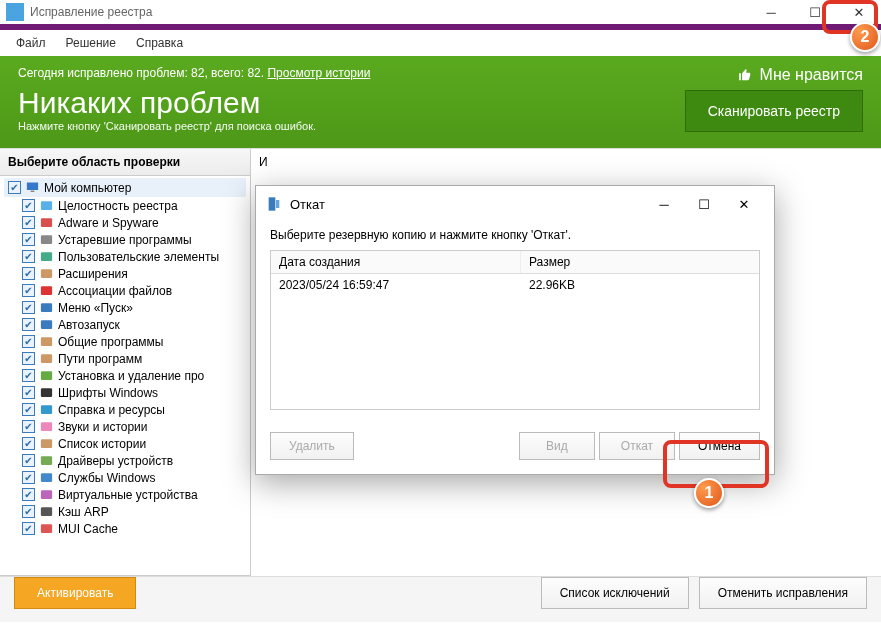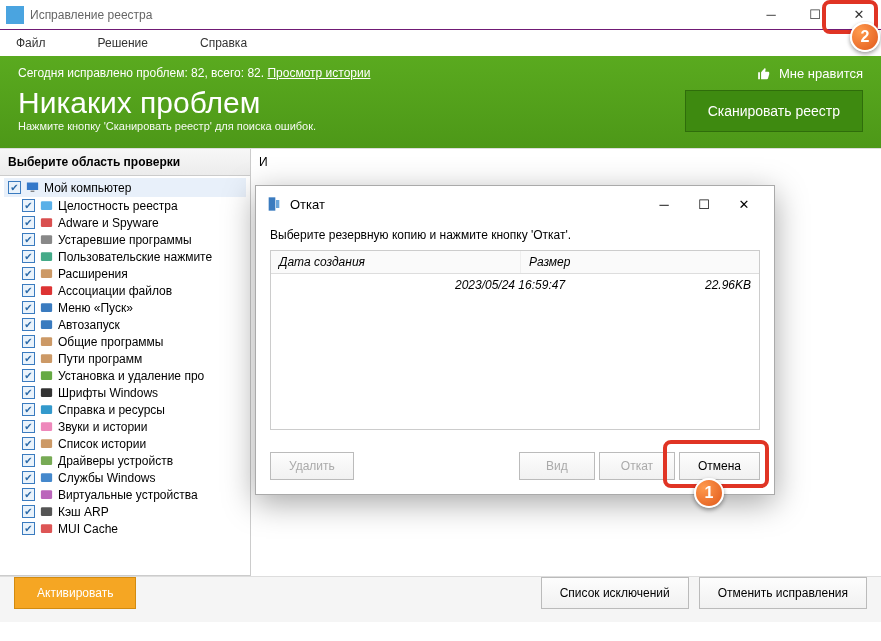--- a/index.html
+++ b/index.html
@@ -1,31 +1,31 @@
 <!DOCTYPE html>
 <html><head>
 <meta charset="utf-8">
 <style>
 * { box-sizing: border-box; margin: 0; padding: 0; font-family: "Segoe UI", Tahoma, sans-serif; }
 body { width: 881px; height: 641px; background: #fff; overflow: hidden; position: relative; }
 
-.titlebar { height: 30px; background: #fff; border-bottom: 1px solid #701a75; display: flex; align-items: center; padding-left: 6px; }
+.titlebar { height: 30px; background: #fff; border-bottom: 6px solid #701a75; display: flex; align-items: center; padding-left: 6px; }
 .titlebar .app-icon { width: 18px; height: 18px; background: #4aa4e0; margin-right: 6px; }
 .titlebar .title { font-size: 12px; color: #666; flex: 1; }
 .titlebar .win-btn { width: 44px; height: 30px; display: flex; align-items: center; justify-content: center; font-size: 13px; color: #333; cursor: pointer; }
 
-.menubar { height: 26px; display: flex; align-items: center; padding: 0 6px; background: #fff; gap: 32px; }
+.menubar { height: 26px; display: flex; align-items: center; padding: 0 6px; background: #fff; }
 .menubar span { font-size: 12px; color: #333; padding: 4px 10px; cursor: pointer; }
 
 .banner { background: linear-gradient(#5aaa1f, #4d9818); color: #fff; padding: 10px 18px 16px 18px; position: relative; }
 .banner .top-line { font-size: 12px; }
 .banner .top-line a { color: #fff; text-decoration: underline; }
 .banner h1 { font-size: 30px; font-weight: 400; margin-top: 6px; }
 .banner .sub { font-size: 11px; opacity: .95; }
-.banner .like { position: absolute; right: 18px; top: 10px; font-size: 13px; display: flex; align-items: center; gap: 8px; justify-content: center; }
+.banner .like { position: absolute; right: 18px; top: 10px; font-size: 16px; display: flex; align-items: center; gap: 8px; justify-content: center; }
 .banner .like svg { width: 14px; height: 14px; fill: #fff; }
 .banner .scan-btn { position: absolute; right: 18px; bottom: 16px; background: #3e8a10; border: 1px solid #2f6d0b; padding: 12px 22px; font-size: 14px; color: #fff; cursor: pointer; }
 
 .main { display: flex; height: 428px; background: #fff; border-top: 1px solid #ddd; }
 .sidebar { width: 251px; border-right: 1px solid #ccc; display: flex; flex-direction: column; }
 .sidebar-header { background: linear-gradient(#f7f7f7,#ececec); border-bottom: 1px solid #ccc; padding: 6px 8px; font-size: 12px; font-weight: 700; }
 .tree { flex: 1; overflow-y: auto; font-size: 12px; padding: 2px 4px; border-bottom: 1px solid #ccc; }
 .tree-root { display: flex; align-items: center; gap: 4px; background: #e8f0fa; padding: 2px 4px; }
 .tree-item { display: flex; align-items: center; gap: 4px; padding: 1px 4px 1px 18px; white-space: nowrap; overflow: hidden; }
 .chk { width: 13px; height: 13px; border: 1px solid #3a7bbf; background: #eaf3fb; display: inline-flex; align-items: center; justify-content: center; font-size: 10px; color: #2c6aa8; flex-shrink: 0; }
@@ -39,25 +39,25 @@
 .btn-gray { background: linear-gradient(#fdfdfd,#f1f1f1); border: 1px solid #bbb; padding: 8px 18px; font-size: 12px; cursor: pointer; }
 
 
 .dialog { position: absolute; left: 255px; top: 185px; width: 520px; background: #fff; border: 1px solid #aaa; box-shadow: 0 8px 30px rgba(0,0,0,.35); z-index: 20; }
 .dialog-title { height: 36px; display: flex; align-items: center; padding: 0 10px; }
 .dialog-title .dicon { width: 16px; height: 16px; margin-right: 8px; }
 .dialog-title .dtxt { font-size: 13px; flex: 1; }
 .dialog-title .dbtn { width: 40px; height: 30px; display: flex; align-items: center; justify-content: center; font-size: 13px; cursor: pointer; }
 .dialog-body { padding: 6px 14px 12px 14px; font-size: 12px; }
 .dialog-body .instr { margin-bottom: 8px; }
-.dlg-table { border: 1px solid #ccc; height: 180px; font-style: italic; }
+.dlg-table { border: 1px solid #ccc; height: 160px; }
 .dlg-th { display: flex; border-bottom: 1px solid #ddd; background: #fafafa; }
 .dlg-th div { padding: 4px 8px; font-size: 12px; }
 .dlg-th .c1 { width: 250px; border-right: 1px solid #eee; }
-.dlg-row { display: flex; justify-content: flex-end; }
+.dlg-row { display: flex; }
 .dlg-row div { padding: 4px 8px; font-size: 12px; }
 .dlg-row .c1 { width: 250px; }
 .dialog-actions { display: flex; gap: 4px; padding: 10px 14px 14px 14px; align-items: center; }
 .dialog-actions .sp { flex: 1; }
 .dbtn2 { background: linear-gradient(#fdfdfd,#f1f1f1); border: 1px solid #bbb; padding: 6px 18px; font-size: 12px; cursor: pointer; min-width: 76px; }
 .dbtn2.disabled { color: #aaa; }
 
 
 .callout { position: absolute; border: 4px solid #e03424; border-radius: 8px; pointer-events: none; z-index: 30; }
 .callout.c-cancel { left: 663px; top: 440px; width: 106px; height: 48px; }
@@ -131,21 +131,21 @@
             <svg class="ico" viewBox="0 0 24 24">
               <rect x="3" y="5" width="18" height="14" rx="2" fill="#888"></rect>
             </svg>
             <span>Устаревшие программы</span>
           </div>
           <div class="tree-item">
             <span class="chk">✔</span>
             <svg class="ico" viewBox="0 0 24 24">
               <rect x="3" y="5" width="18" height="14" rx="2" fill="#4a8"></rect>
             </svg>
-            <span>Пользовательские нажмите</span>
+            <span>Пользовательские элементы</span>
           </div>
           <div class="tree-item">
             <span class="chk">✔</span>
             <svg class="ico" viewBox="0 0 24 24">
               <rect x="3" y="5" width="18" height="14" rx="2" fill="#c96"></rect>
             </svg>
             <span>Расширения</span>
           </div>
           <div class="tree-item">
             <span class="chk">✔</span>

